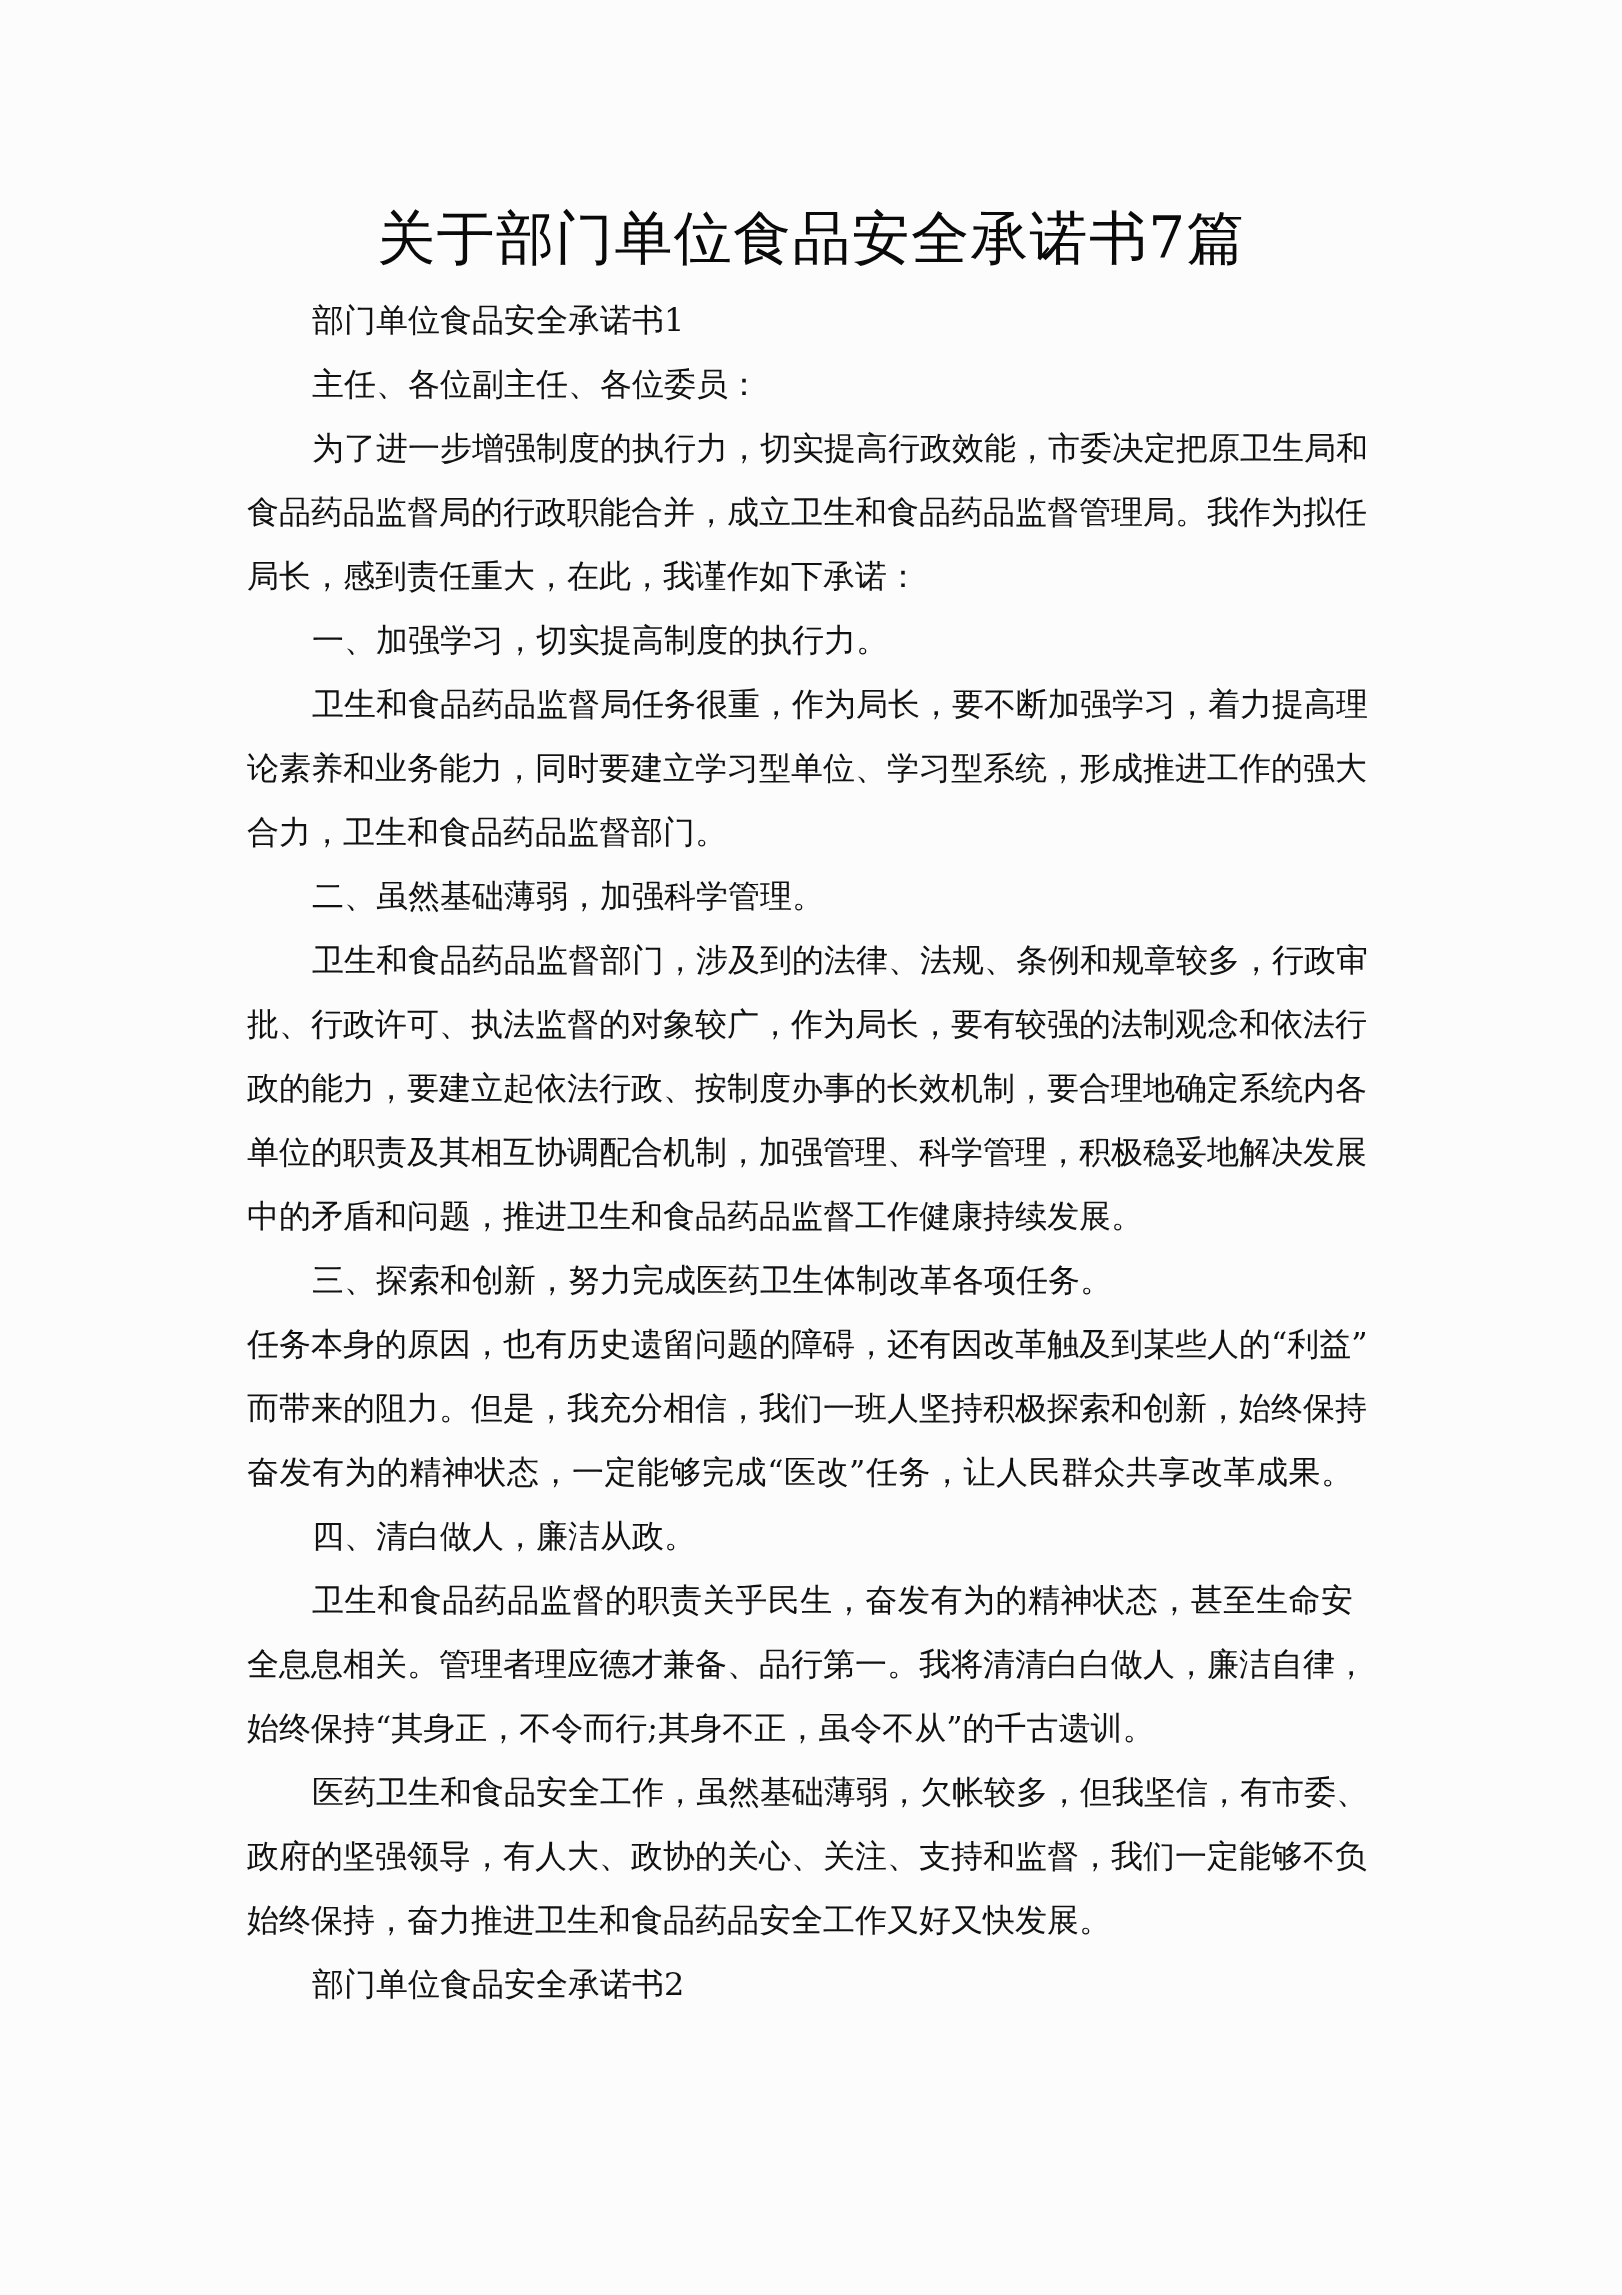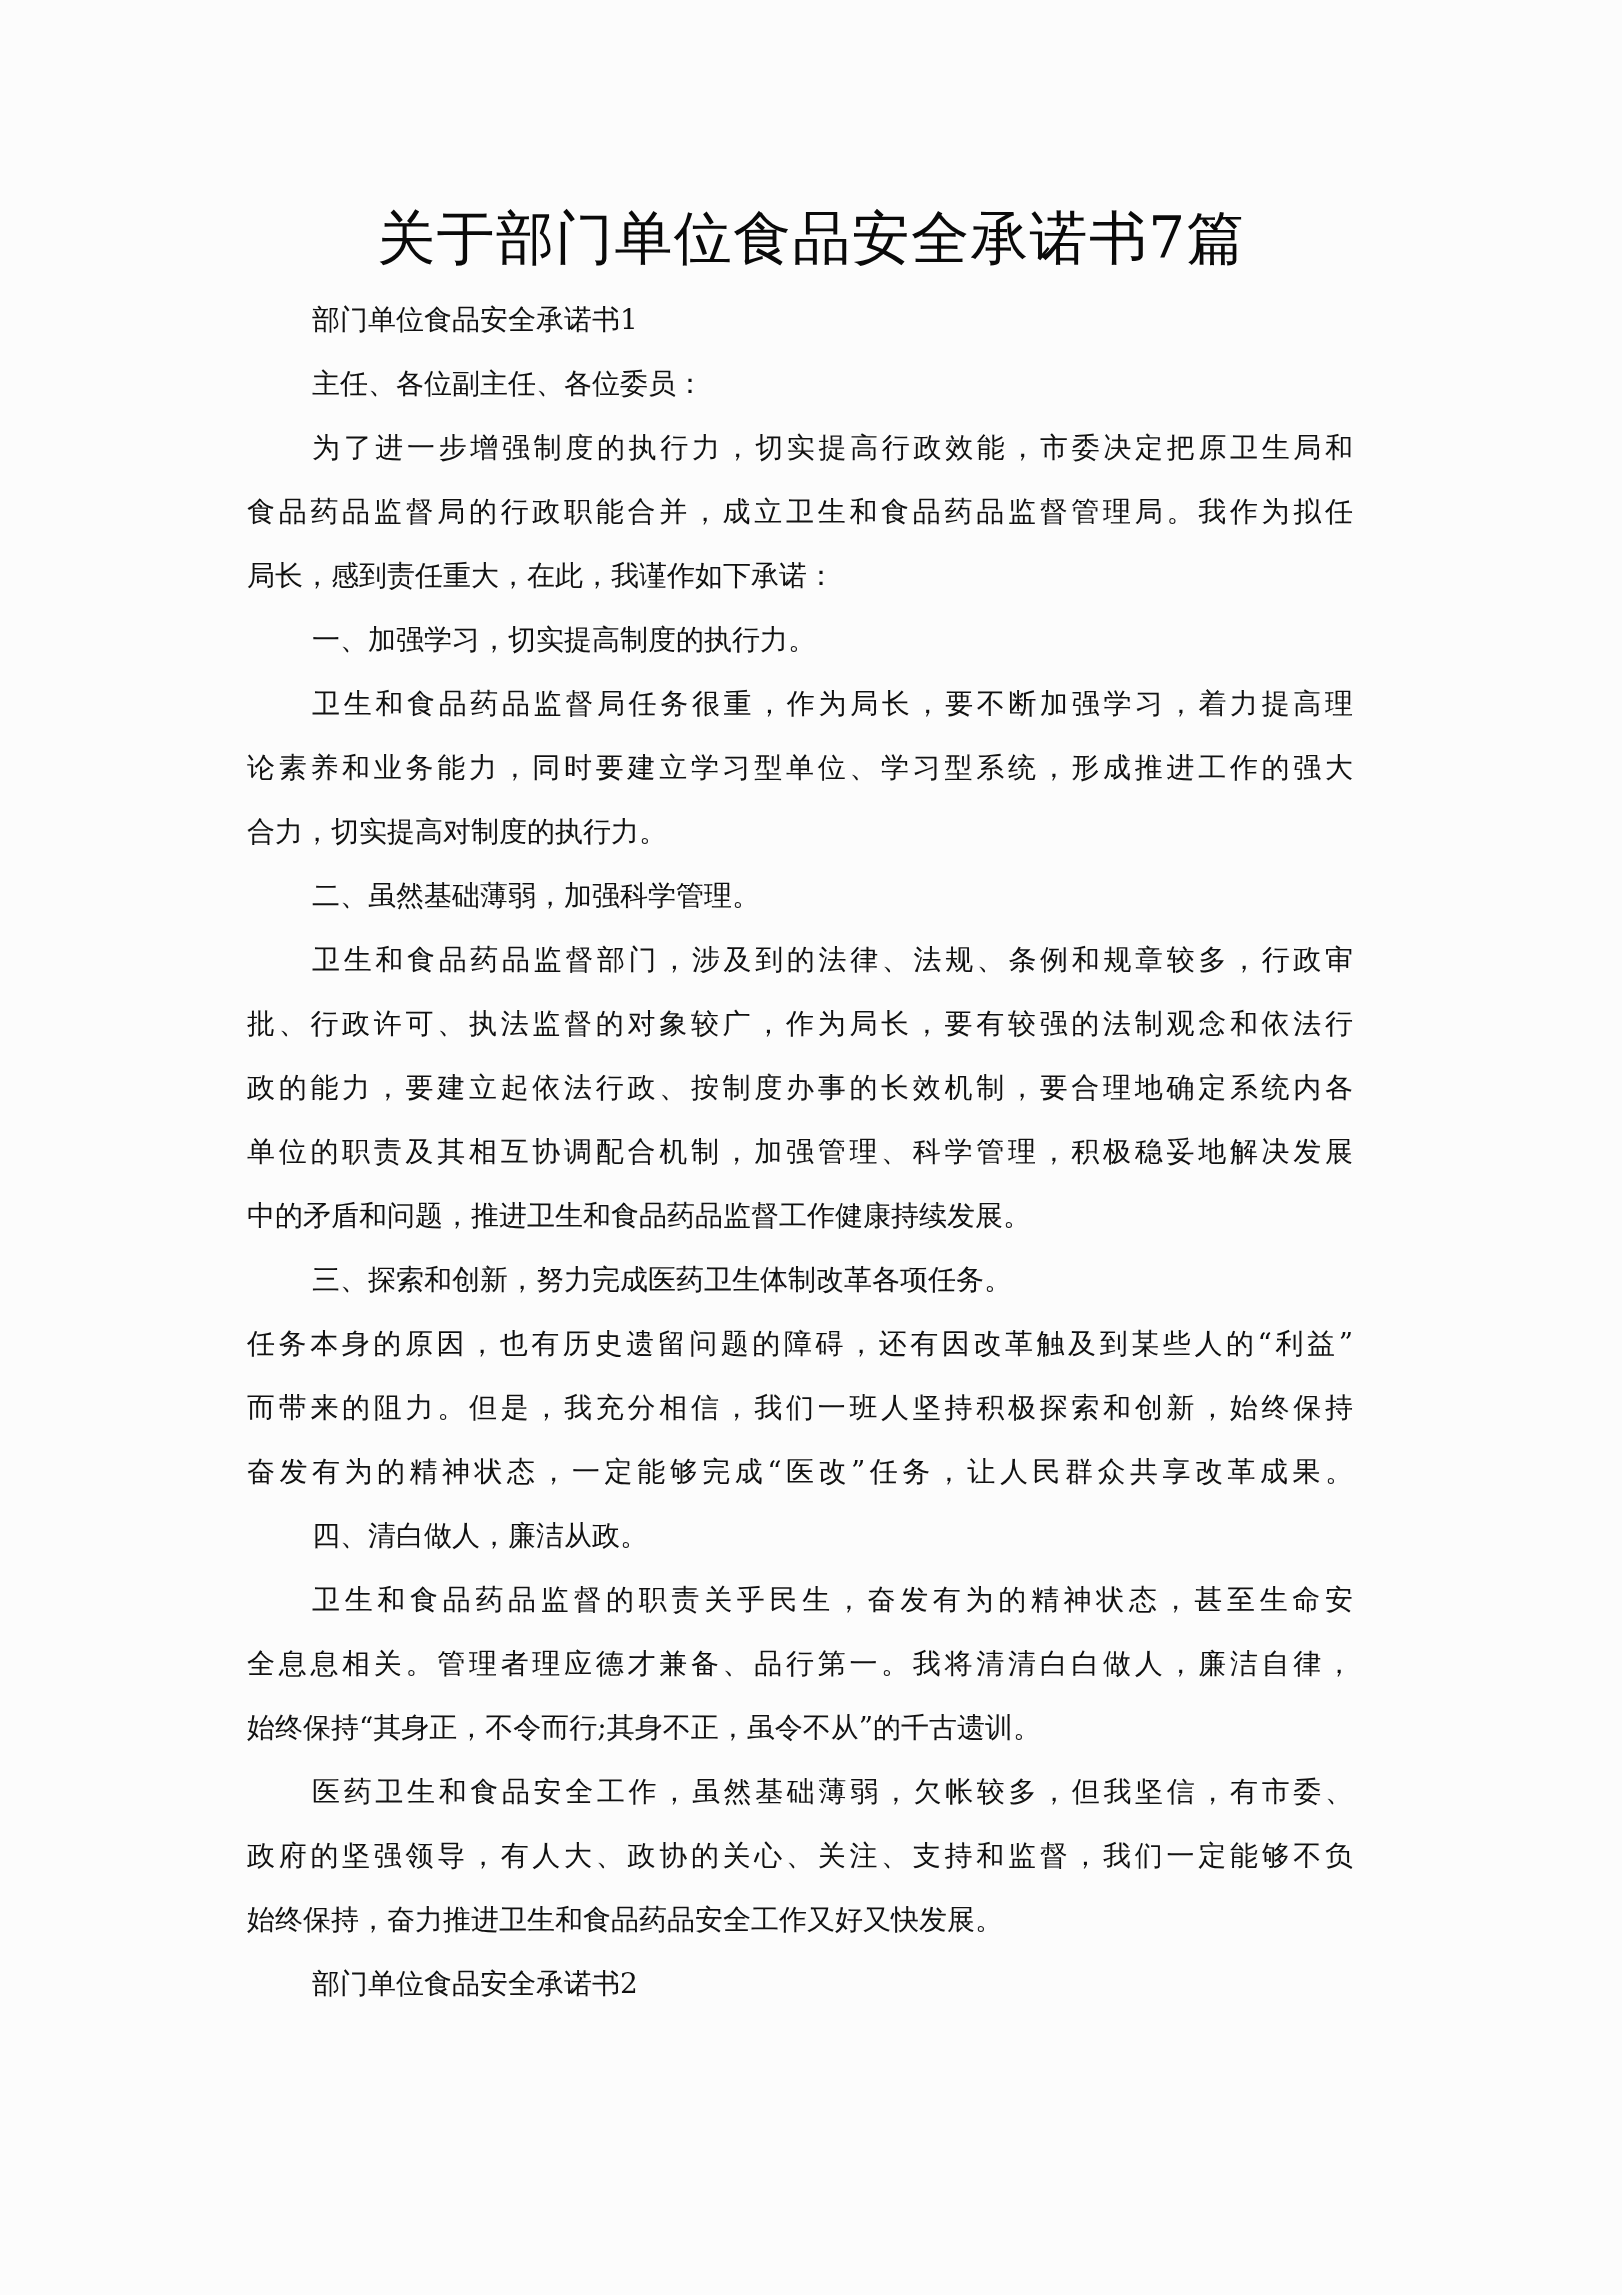--- a/index.html
+++ b/index.html
@@ -40,21 +40,21 @@
     .body {
       position: absolute;
       left: 247px;
       top: 288px;
       width: 1106px;
     }
     .line {
       display: block;
       height: 64px;
       line-height: 64px;
-      font-size: 28px;
+      font-size: 32px;
       white-space: nowrap;
       overflow: visible;
     }
     .line.indent {
       padding-left: 65px;
     }
     .line.justify {
       text-align: justify;
       text-align-last: justify;
       width: 1106px;
@@ -85,21 +85,21 @@
       <span class="line">局长，感到责任重大，在此，我谨作如下承诺：</span>
     </div>
 
     <div>
       <span class="line indent">一、加强学习，切实提高制度的执行力。</span>
     </div>
 
     <div>
       <span class="line indent justify">卫生和食品药品监督局任务很重，作为局长，要不断加强学习，着力提高理</span>
       <span class="line justify">论素养和业务能力，同时要建立学习型单位、学习型系统，形成推进工作的强大</span>
-      <span class="line">合力，切实提高对制度的执行力。</span>
+      <span class="line">合力，卫生和食品药品监督部门。</span>
     </div>
 
     <div>
       <span class="line indent">二、虽然基础薄弱，加强科学管理。</span>
     </div>
 
     <div>
       <span class="line indent justify">卫生和食品药品监督部门，涉及到的法律、法规、条例和规章较多，行政审</span>
       <span class="line justify">批、行政许可、执法监督的对象较广，作为局长，要有较强的法制观念和依法行</span>
       <span class="line justify">政的能力，要建立起依法行政、按制度办事的长效机制，要合理地确定系统内各</span>

